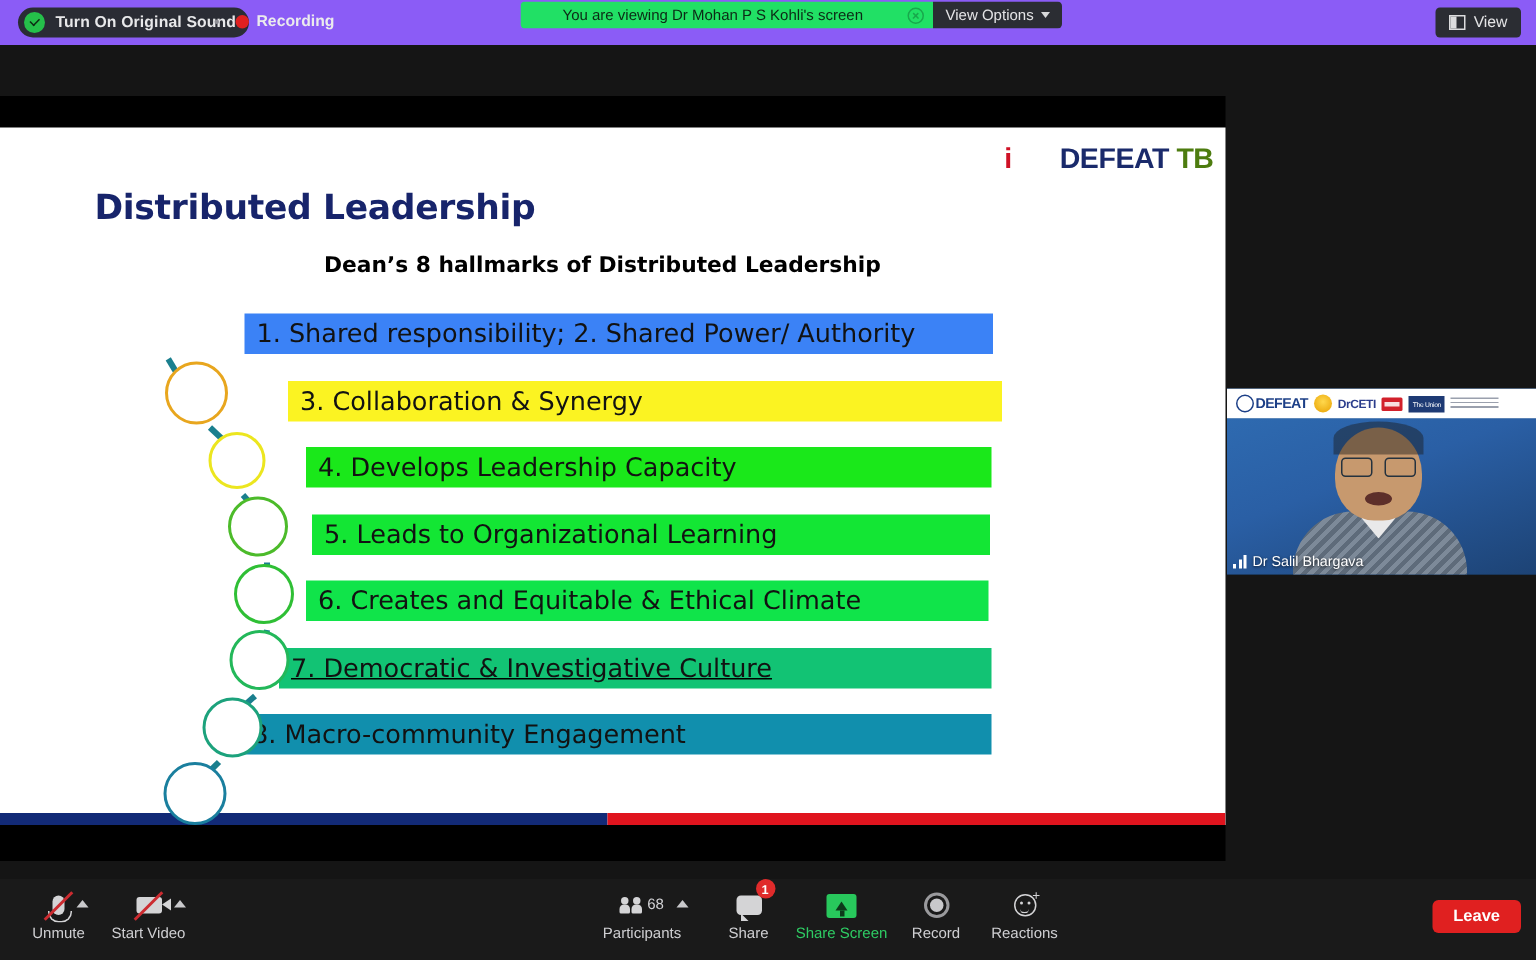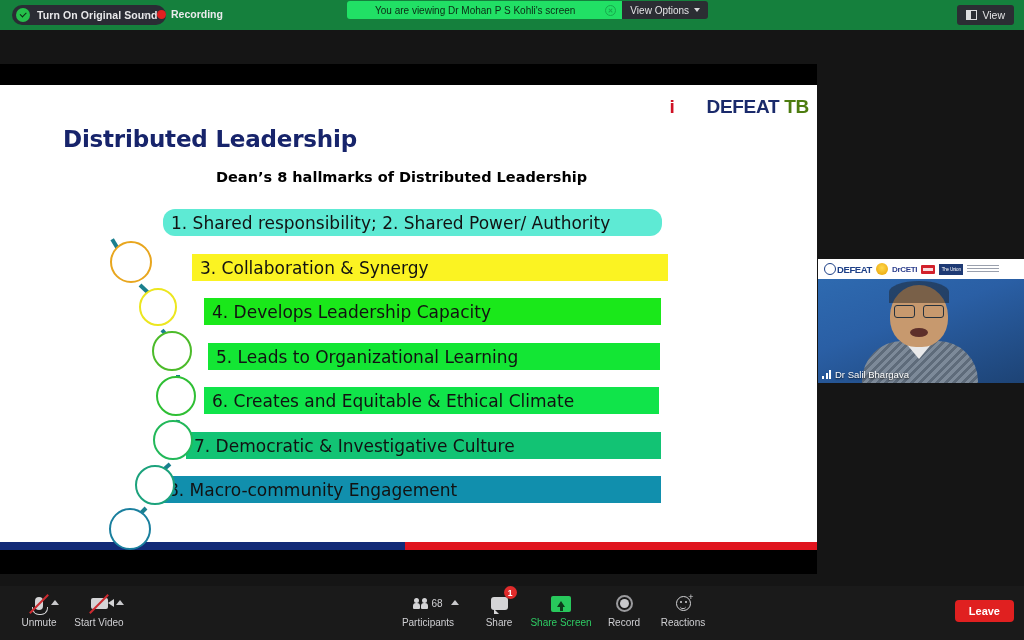--- a/index.html
+++ b/index.html
@@ -8,21 +8,21 @@
     background: #151515;
     font-family: "Liberation Sans", sans-serif;
     overflow: hidden;
     position: relative;
   }
 
   
   .topbar {
     position: absolute; top: 0; left: 0;
     width: 1024px; height: 30px;
-    background: #15803d;
+    background: #8b5cf6;
   }
   .orig-sound-pill {
     position: absolute; left: 12px; top: 5px;
     display: flex; align-items: center; gap: 7px;
     background: #2a2c34; border-radius: 12px;
     padding: 3px 9px 3px 4px; height: 20px;
   }
   .shield-ic {
     width: 14px; height: 14px; border-radius: 50%;
     background: #25c04a; position: relative; flex: 0 0 auto;
@@ -370,41 +370,41 @@
     <div class="slide-subtitle">Dean’s 8 hallmarks of Distributed Leadership</div>
 
     <div class="chart-area" id="chart-area">
         <div class="connector" style="left: 124px; top: 172px; width: 23.3238px; height: 4px; transform: rotate(-120.964deg);"></div>
         <div class="connector" style="left: 140px; top: 198px; width: 24.7588px; height: 4px; transform: rotate(43.3634deg);"></div>
         <div class="connector" style="left: 162px; top: 243px; width: 21.2603px; height: 4px; transform: rotate(48.8141deg);"></div>
         <div class="connector" style="left: 178px; top: 288px; width: 15px; height: 4px; transform: rotate(90deg);"></div>
         <div class="connector" style="left: 178px; top: 333px; width: 15.1327px; height: 4px; transform: rotate(97.5946deg);"></div>
         <div class="connector" style="left: 170px; top: 377px; width: 24.0832px; height: 4px; transform: rotate(138.366deg);"></div>
         <div class="connector" style="left: 146px; top: 421px; width: 22.6274px; height: 4px; transform: rotate(135deg);"></div>
-        <div class="bar" style="left: 163px; top: 124px; width: 499px; background: #5eead4; padding-left: 8px; border-radius: 12px;">
+        <div class="bar" style="left: 163px; top: 124px; width: 499px; background: #3b82f6; padding-left: 8px;">
           <span class="txt">1. Shared responsibility; 2. Shared Power/ Authority</span>
         </div>
         <div class="node" style="left: 110px; top: 156px; width: 42px; height: 42px; border: 2px solid rgb(232, 166, 30);"></div>
         <div class="bar" style="left: 192px; top: 169px; width: 476px; background: rgb(251, 243, 34); padding-left: 8px;">
           <span class="txt">3. Collaboration &amp; Synergy</span>
         </div>
         <div class="node" style="left: 139px; top: 203px; width: 38px; height: 38px; border: 2px solid rgb(236, 230, 31);"></div>
         <div class="bar" style="left: 204px; top: 213px; width: 457px; background: rgb(26, 232, 26); padding-left: 8px;">
           <span class="txt">4. Develops Leadership Capacity</span>
         </div>
         <div class="node" style="left: 152px; top: 246px; width: 40px; height: 40px; border: 2px solid rgb(76, 187, 42);"></div>
         <div class="bar" style="left: 208px; top: 258px; width: 452px; background: rgb(19, 230, 52); padding-left: 8px;">
           <span class="txt">5. Leads to Organizational Learning</span>
         </div>
         <div class="node" style="left: 156px; top: 291px; width: 40px; height: 40px; border: 2px solid rgb(47, 191, 53);"></div>
         <div class="bar" style="left: 204px; top: 302px; width: 455px; background: rgb(16, 228, 74); padding-left: 8px;">
           <span class="txt">6. Creates and Equitable &amp; Ethical Climate</span>
         </div>
         <div class="node" style="left: 153px; top: 335px; width: 40px; height: 40px; border: 2px solid rgb(35, 184, 90);"></div>
-        <div class="bar" style="left: 186px; top: 347px; width: 475px; background: rgb(18, 195, 116); padding-left: 8px;">
+        <div class="bar" style="left: 186px; top: 347px; width: 475px; background: rgb(18, 195, 116); padding-left: 8px; text-decoration: underline;">
           <span class="txt">7. Democratic &amp; Investigative Culture</span>
         </div>
         <div class="node" style="left: 135px; top: 380px; width: 40px; height: 40px; border: 2px solid rgb(28, 162, 124);"></div>
         <div class="bar" style="left: 160px; top: 391px; width: 501px; background: rgb(17, 143, 173); padding-left: 8px;">
           <span class="txt">8. Macro-community Engagement</span>
         </div>
         <div class="node" style="left: 109px; top: 423px; width: 42px; height: 42px; border: 2px solid rgb(26, 127, 158);"></div>
       </div>
 
     <div class="slide-footer-blue" id="footer-blue" style="width: 405px; background: rgb(18, 42, 119);"></div>

